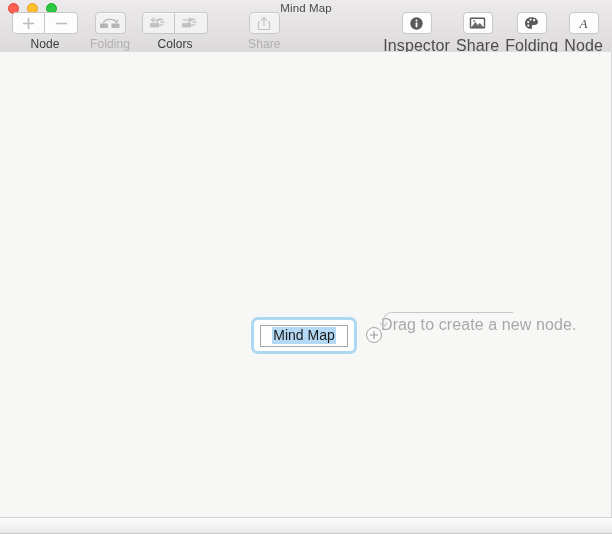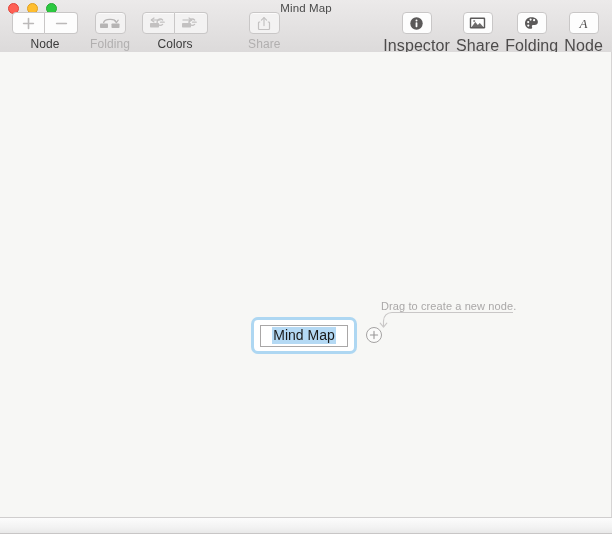--- a/index.html
+++ b/index.html
@@ -174,22 +174,22 @@
     background: #b4d9f4;
     line-height: 17px;
     padding: 0 1px;
     white-space: nowrap;
   }
 
   
   .hint-text {
     position: absolute;
     left: 381px;
-    top: 248px;
-    font-size: 11px;
+    top: 264px;
+    font-size: 16px;
     color: #aaa8a8;
     white-space: nowrap;
     letter-spacing: 0.1px;
   }
   .hint-arrow {
     position: absolute;
     left: 366px;
     top: 258px;
   }
   .plus-btn {

